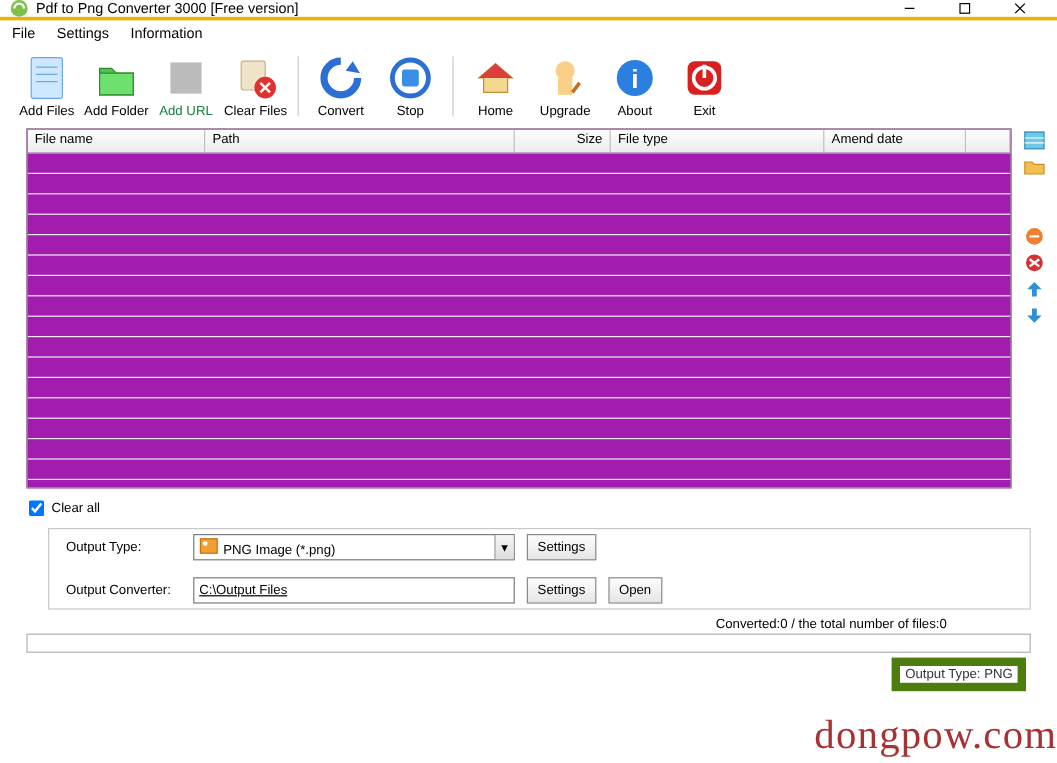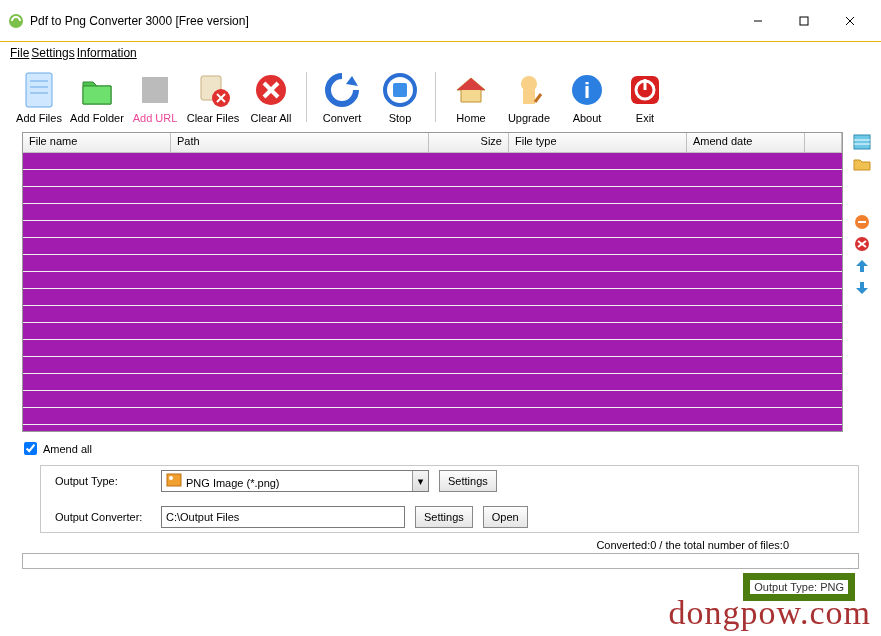--- a/index.html
+++ b/index.html
@@ -1,32 +1,32 @@
 <!DOCTYPE html>
 <html><head>
 <meta charset="utf-8">
 <style>
 * { box-sizing: border-box; margin: 0; padding: 0; font-family: "Segoe UI", Tahoma, sans-serif; }
 body { background: #fff; width: 881px; height: 636px; overflow: hidden; position: relative; }
 
 
-.titlebar { height: 42px; display: flex; align-items: center; padding: 0 8px; border-bottom: 1px solid #eab308; }
+.titlebar { height: 17px; display: flex; align-items: center; padding: 0 8px; border-bottom: 3px solid #eab308; }
 .titlebar .app-icon { width: 16px; height: 16px; margin-right: 6px; }
 .titlebar .title { font-size: 12px; flex: 1; }
 .titlebar .win-controls { display: flex; }
 .titlebar .win-btn { width: 46px; height: 30px; display: flex; align-items: center; justify-content: center; cursor: pointer; }
 
 
-.menubar { height: 22px; display: flex; align-items: center; padding: 0 10px; gap: 2px; text-decoration: underline; }
+.menubar { height: 22px; display: flex; align-items: center; padding: 0 10px; gap: 18px; }
 .menubar .menu-item { font-size: 12px; cursor: pointer; }
 
 
 .toolbar { display: flex; align-items: flex-start; padding: 4px 10px 2px; gap: 0; }
 .tool-btn { width: 58px; display: flex; flex-direction: column; align-items: center; justify-content: center; cursor: pointer; padding: 2px 0; }
-.tool-btn.disabled { color: #ec4899; cursor: default; }
+.tool-btn.disabled { color: #15803d; cursor: default; }
 .tool-btn .icon-wrap { width: 40px; height: 40px; display: flex; align-items: center; justify-content: center; }
 .tool-btn .tlabel { font-size: 11px; margin-top: 2px; white-space: nowrap; }
 .tool-sep { width: 1px; height: 50px; background: #ccc; margin: 4px 6px 0; }
 
 
 .main { display: flex; padding: 0 4px; }
 .grid-wrap { flex: 1; border: 1px solid #999; margin: 4px 4px 0 18px; background: #a21caf; height: 300px; overflow: hidden; }
 .grid-head { display: flex; height: 20px; background: linear-gradient(#fdfdfd,#ececec); border-bottom: 1px solid #c0c0c0; }
 .grid-head .col { font-size: 11px; padding: 2px 6px; border-right: 1px solid #c0c0c0; white-space: nowrap; overflow: hidden; }
 .grid-body { }
@@ -41,30 +41,30 @@
 
 
 .bottom-panel { margin: 6px 22px 4px 40px; border: 1px solid #c8c8c8; padding: 4px 14px; }
 .field-row { display: flex; align-items: center; gap: 10px; margin-bottom: 14px; }
 .field-row:last-child { margin-bottom: 0; }
 .field-label { font-size: 11px; width: 96px; }
 .combo, .textfield { height: 22px; border: 1px solid #7a7a7a; font-size: 11px; background: #fff; display: flex; align-items: center; padding: 0 4px; }
 .combo { width: 268px; justify-content: space-between; }
 .combo .combo-left { display: flex; align-items: flex-end; gap: 4px; }
 .combo .dd { width: 16px; text-align: center; background: linear-gradient(#f5f5f5,#ddd); border-left: 1px solid #999; margin-right: -4px; height: 100%; display: flex; align-items: center; justify-content: center; }
-.textfield { width: 244px; }
+.textfield { width: 268px; text-decoration: underline; }
 .small-btn { height: 22px; padding: 0 8px; font-size: 11px; border: 1px solid #888; background: linear-gradient(#fdfdfd,#e5e5e5); cursor: pointer; }
 
 
 .status-line1 { font-size: 11px; text-align: right; padding: 2px 92px 0 16px; }
 .progress-row { margin: 2px 22px; height: 16px; border: 1px solid #b0b0b0; }
 .status-line2 { font-size: 11px; text-align: right; padding: 2px 26px 0 0; color: #333; }
 .status-line2 .box { border: 7px solid #4d7c0f; padding: 1px 4px; display: inline-block; }
 
-.watermark { position: absolute; right: 10px; bottom: 4px; font-family: Georgia, serif; font-size: 34px; color: #a83232; letter-spacing: 1px; pointer-events: none; }
+.watermark { position: absolute; right: 0; bottom: 4px; font-family: Georgia, serif; font-size: 34px; color: #a83232; letter-spacing: 1px; pointer-events: none; }
 
 
 .c-fn { width: 148px; } .c-pa { width: 258px; } .c-sz { width: 80px; text-align: right; } .c-ft { width: 178px; } .c-ad { width: 118px; } .c-x { flex: 1; }
 </style>
 </head>
 <body>
 
 <div class="titlebar">
   <span class="app-icon">
     <svg viewBox="0 0 16 16">
@@ -132,30 +132,20 @@
     <span class="icon-wrap">
         <svg width="36" height="36">
           <rect x="6" y="4" width="20" height="24" rx="2" fill="#f0e4c8" stroke="#c8b080"></rect>
           <circle cx="26" cy="26" r="9" fill="#e03030"></circle>
           <line x1="22" y1="22" x2="30" y2="30" stroke="#fff" stroke-width="2"></line>
           <line x1="30" y1="22" x2="22" y2="30" stroke="#fff" stroke-width="2"></line>
         </svg>
       </span>
     <span class="tlabel">Clear Files</span>
   </div>
-  <div class="tool-btn">
-    <span class="icon-wrap">
-        <svg width="36" height="36">
-          <circle cx="18" cy="18" r="15" fill="#e03030"></circle>
-          <line x1="11" y1="11" x2="25" y2="25" stroke="#fff" stroke-width="4"></line>
-          <line x1="25" y1="11" x2="11" y2="25" stroke="#fff" stroke-width="4"></line>
-        </svg>
-      </span>
-    <span class="tlabel">Clear All</span>
-  </div>
   <div class="tool-sep"></div>
   <div class="tool-btn">
     <span class="icon-wrap">
         <svg width="36" height="36">
           <path d="M18 4 a14 14 0 1 0 14 14" stroke="#2b6fd4" stroke-width="6" fill="none"></path>
           <path d="M28 4 l6 10 -12 -2 z" fill="#2b6fd4"></path>
         </svg>
       </span>
     <span class="tlabel">Convert</span>
   </div>
@@ -261,21 +251,21 @@
           <path d="M9 2l6 6h-4v6h-4v-6h-4z" fill="#3090d0"></path>
         </svg></span>
     <span class="rt"><svg viewBox="0 0 18 16">
           <path d="M9 14l-6-6h4v-6h4v6h4z" fill="#3090d0"></path>
         </svg></span>
   </div>
 </div>
 
 <div class="choose-row">
   <input type="checkbox" checked="" style="">
-  <span>Amend all</span>
+  <span>Clear all</span>
 </div>
 
 <div class="bottom-panel">
   <div class="field-row">
     <span class="field-label">Output Type:</span>
     <div class="combo">
       <span class="combo-left">
         <span><svg width="16" height="14">
               <rect x="1" y="1" width="14" height="12" fill="#f0a030" stroke="#c07010"></rect>
               <circle cx="5" cy="5" r="2" fill="#fff"></circle>

